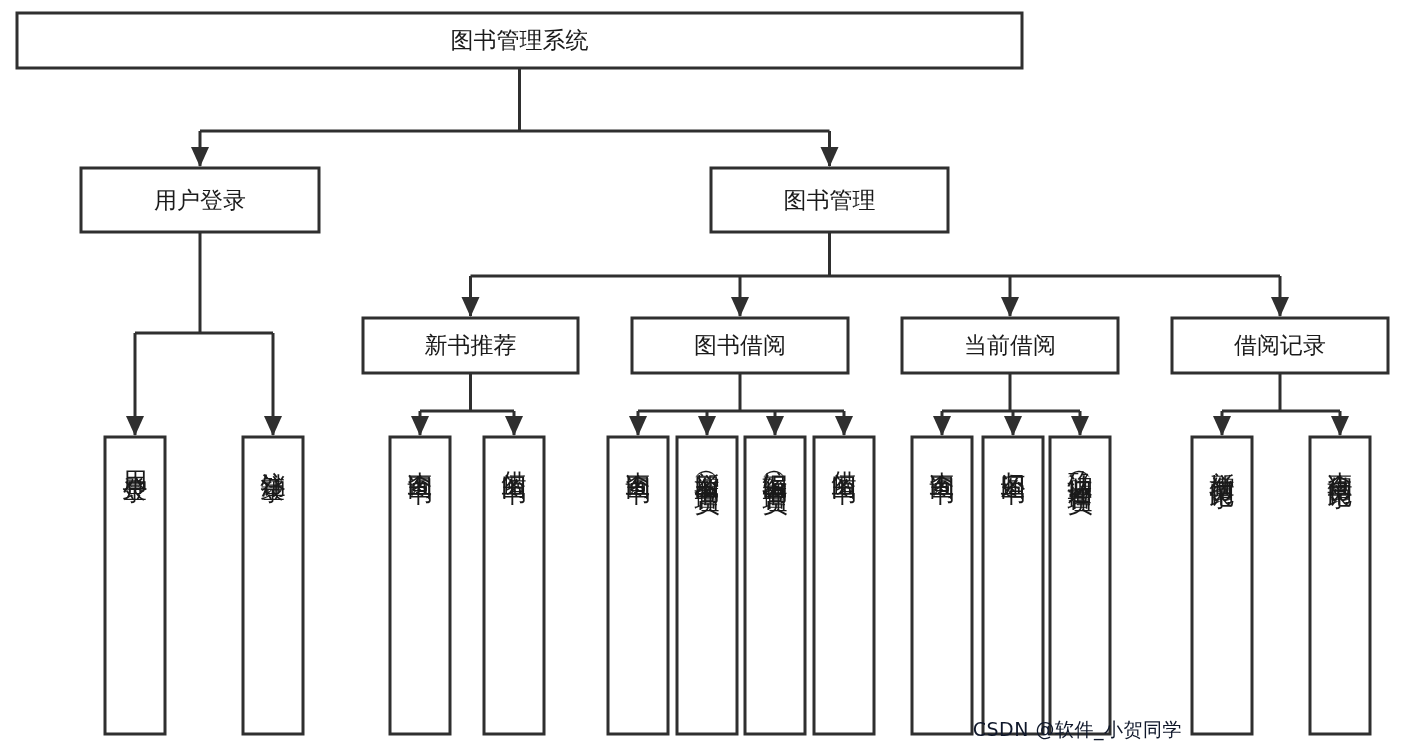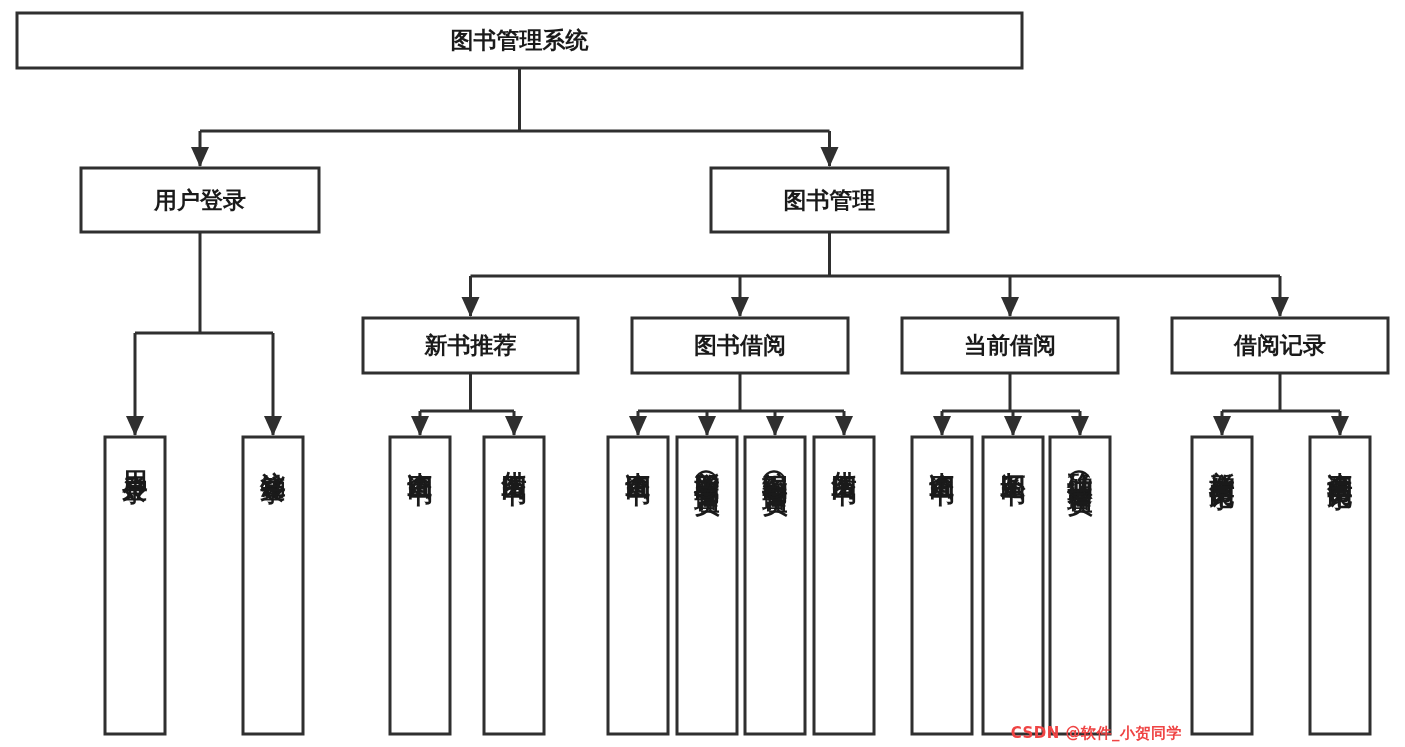--- a/index.html
+++ b/index.html
@@ -11,21 +11,20 @@
     width: 1405px;
     height: 747px;
     font-family: "DejaVu Sans", "Liberation Sans", sans-serif;
     overflow: hidden;
   }
   #diagram-root {
     position: relative;
     width: 1192px;
     height: 747px;
     background: #ffffff;
-    font-weight: bold;
   }
   svg#flowchart {
     position: absolute;
     left: 0;
     top: 0;
     width: 1405px;
     height: 747px;
     display: block;
   }
   .node-rect {
@@ -61,22 +60,22 @@
     letter-spacing: 3px;
     white-space: nowrap;
     transform: translateX(-50%);
     pointer-events: none;
   }
   #watermark {
     position: absolute;
     right: 10px;
     bottom: 4px;
     font-family: "DejaVu Sans", "Liberation Sans", sans-serif;
-    font-size: 15px;
-    color: #ef4444;
+    font-size: 19px;
+    color: #0f172a;
     white-space: nowrap;
     letter-spacing: 0.5px;
   }
 </style>
 </head>
 <body>
 
 <div id="diagram-root">
 
   <svg id="flowchart" viewBox="0 0 1405 747">

